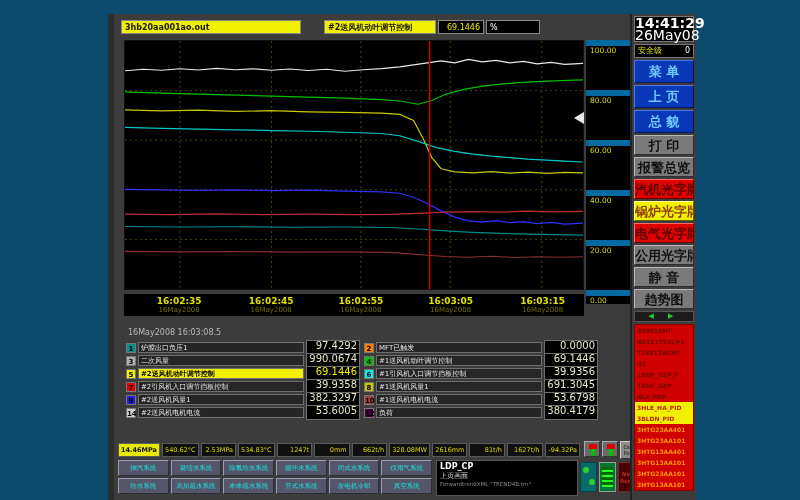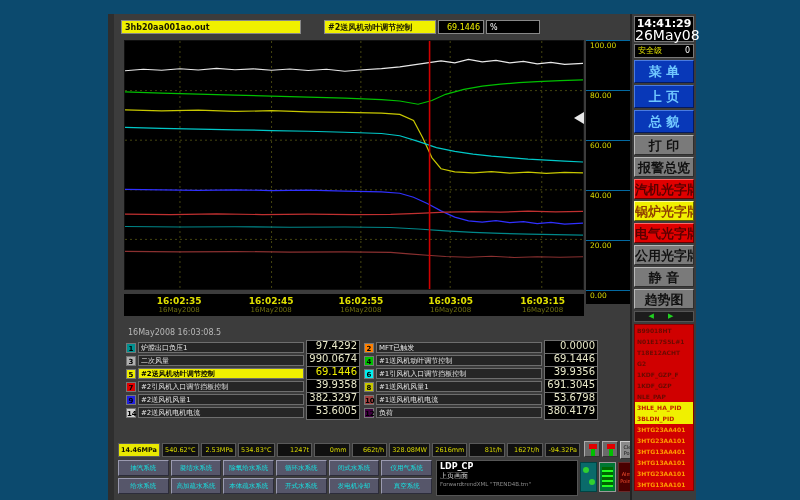--- a/index.html
+++ b/index.html
@@ -15,21 +15,21 @@
   .fld.yellow { background:#f0f000; color:#1a1a00; border:1px solid #888; font-weight:bold; }
   .fld.black  { background:#000; border:1px solid #888; }
   
   .chart { position:absolute; left:10px; top:26px; width:460px; height:250px;
            background:#000; border:1px solid #101010; }
   .chart svg { position:absolute; left:0; top:0; width:100%; height:100%; }
   .pointer { position:absolute; right:-1px; width:0; height:0; border-top:6px solid transparent;
              border-bottom:6px solid transparent; border-right:10px solid #e8e8e8; }
   .yaxis { position:absolute; left:472px; top:26px; width:48px; height:264px; background:#000; }
   .ytick { position:absolute; left:0; width:100%; color:#d8d800; font-size:7.5px;
-           text-align:left; padding-left:4px; border-top:1px solid #0369a1; }
+           text-align:left; padding-left:4px; border-top:6px solid #0369a1; }
   .xlabels { position:absolute; left:10px; top:280px; width:460px; height:22px; background:#000; }
   .xtick { position:absolute; top:2px; width:80px; margin-left:-40px; text-align:center; }
   .xtick .t { color:#e0e000; font-size:9px; font-weight:bold; }
   .xtick .d { color:#6f6f10; font-size:7px; }
   .cursor-ts { position:absolute; left:14px; top:314px; width:300px; color:#b8b8b8;
                font-size:8px; }
   
   .legend-col { position:absolute; top:328px; width:234px; }
   #legend-left { left:12px; } #legend-right { left:250px; }
   .lrow { display:flex; align-items:center; height:11px; margin-bottom:2px; }
@@ -71,21 +71,21 @@
   .mol i { left:2px; top:4px; } .mol b { left:8px; top:16px; }
   .grid-tile { width:17px; height:30px; background:#073; border:1px solid #9a9a9a; position:relative; }
   .grid-tile::before { content:""; position:absolute; left:2px; top:4px; right:2px; bottom:4px;
                        background:repeating-linear-gradient(0deg,#2f2 0 2px,#060 2px 5px); }
   .almp { width:17px; height:30px; background:#4a0000; border:1px solid #6a2a2a; color:#ff5030;
           font-size:5px; line-height:7px; text-align:center; padding-top:8px; }
   
   .sidebar { position:absolute; right:0; top:0; width:66px; height:486px; background:#3c3c3c;
              border-left:2px solid #222; }
   .clock { background:#000; border:1px solid #777; margin:2px; height:26px; text-align:center; }
-  .clock .c1 { color:#fff; font-size:11px; font-weight:bold; line-height:13px; }
+  .clock .c1 { color:#fff; font-size:14px; font-weight:bold; line-height:13px; }
   .clock .c2 { color:#fff; font-size:14px; line-height:11px; }
   .sec { background:#000; border:1px solid #777; margin:2px; height:14px; display:flex;
          justify-content:space-between; padding:0 3px; }
   .sec .sl { color:#e0e000; font-size:8px; line-height:12px; }
   .sec .sv { color:#fff; font-size:8px; line-height:12px; }
   .sbtn { margin:2px; height:20px; font-size:13px; font-weight:bold; text-align:center;
           line-height:19px; border:1px solid; white-space:nowrap; overflow:hidden; }
   .sbtn.blue { background:#0838b8; color:#70c8ff; border-color:#4a7ae0 #041a60 #041a60 #4a7ae0; height:23px; line-height:22px; }
   .sbtn.gray { background:#7a7a7a; color:#111; border-color:#b8b8b8 #2e2e2e #2e2e2e #b8b8b8; }
   .sbtn.red  { background:#e00000; color:#5a0000; border-color:#ff6a6a #600 #600 #ff6a6a; }

